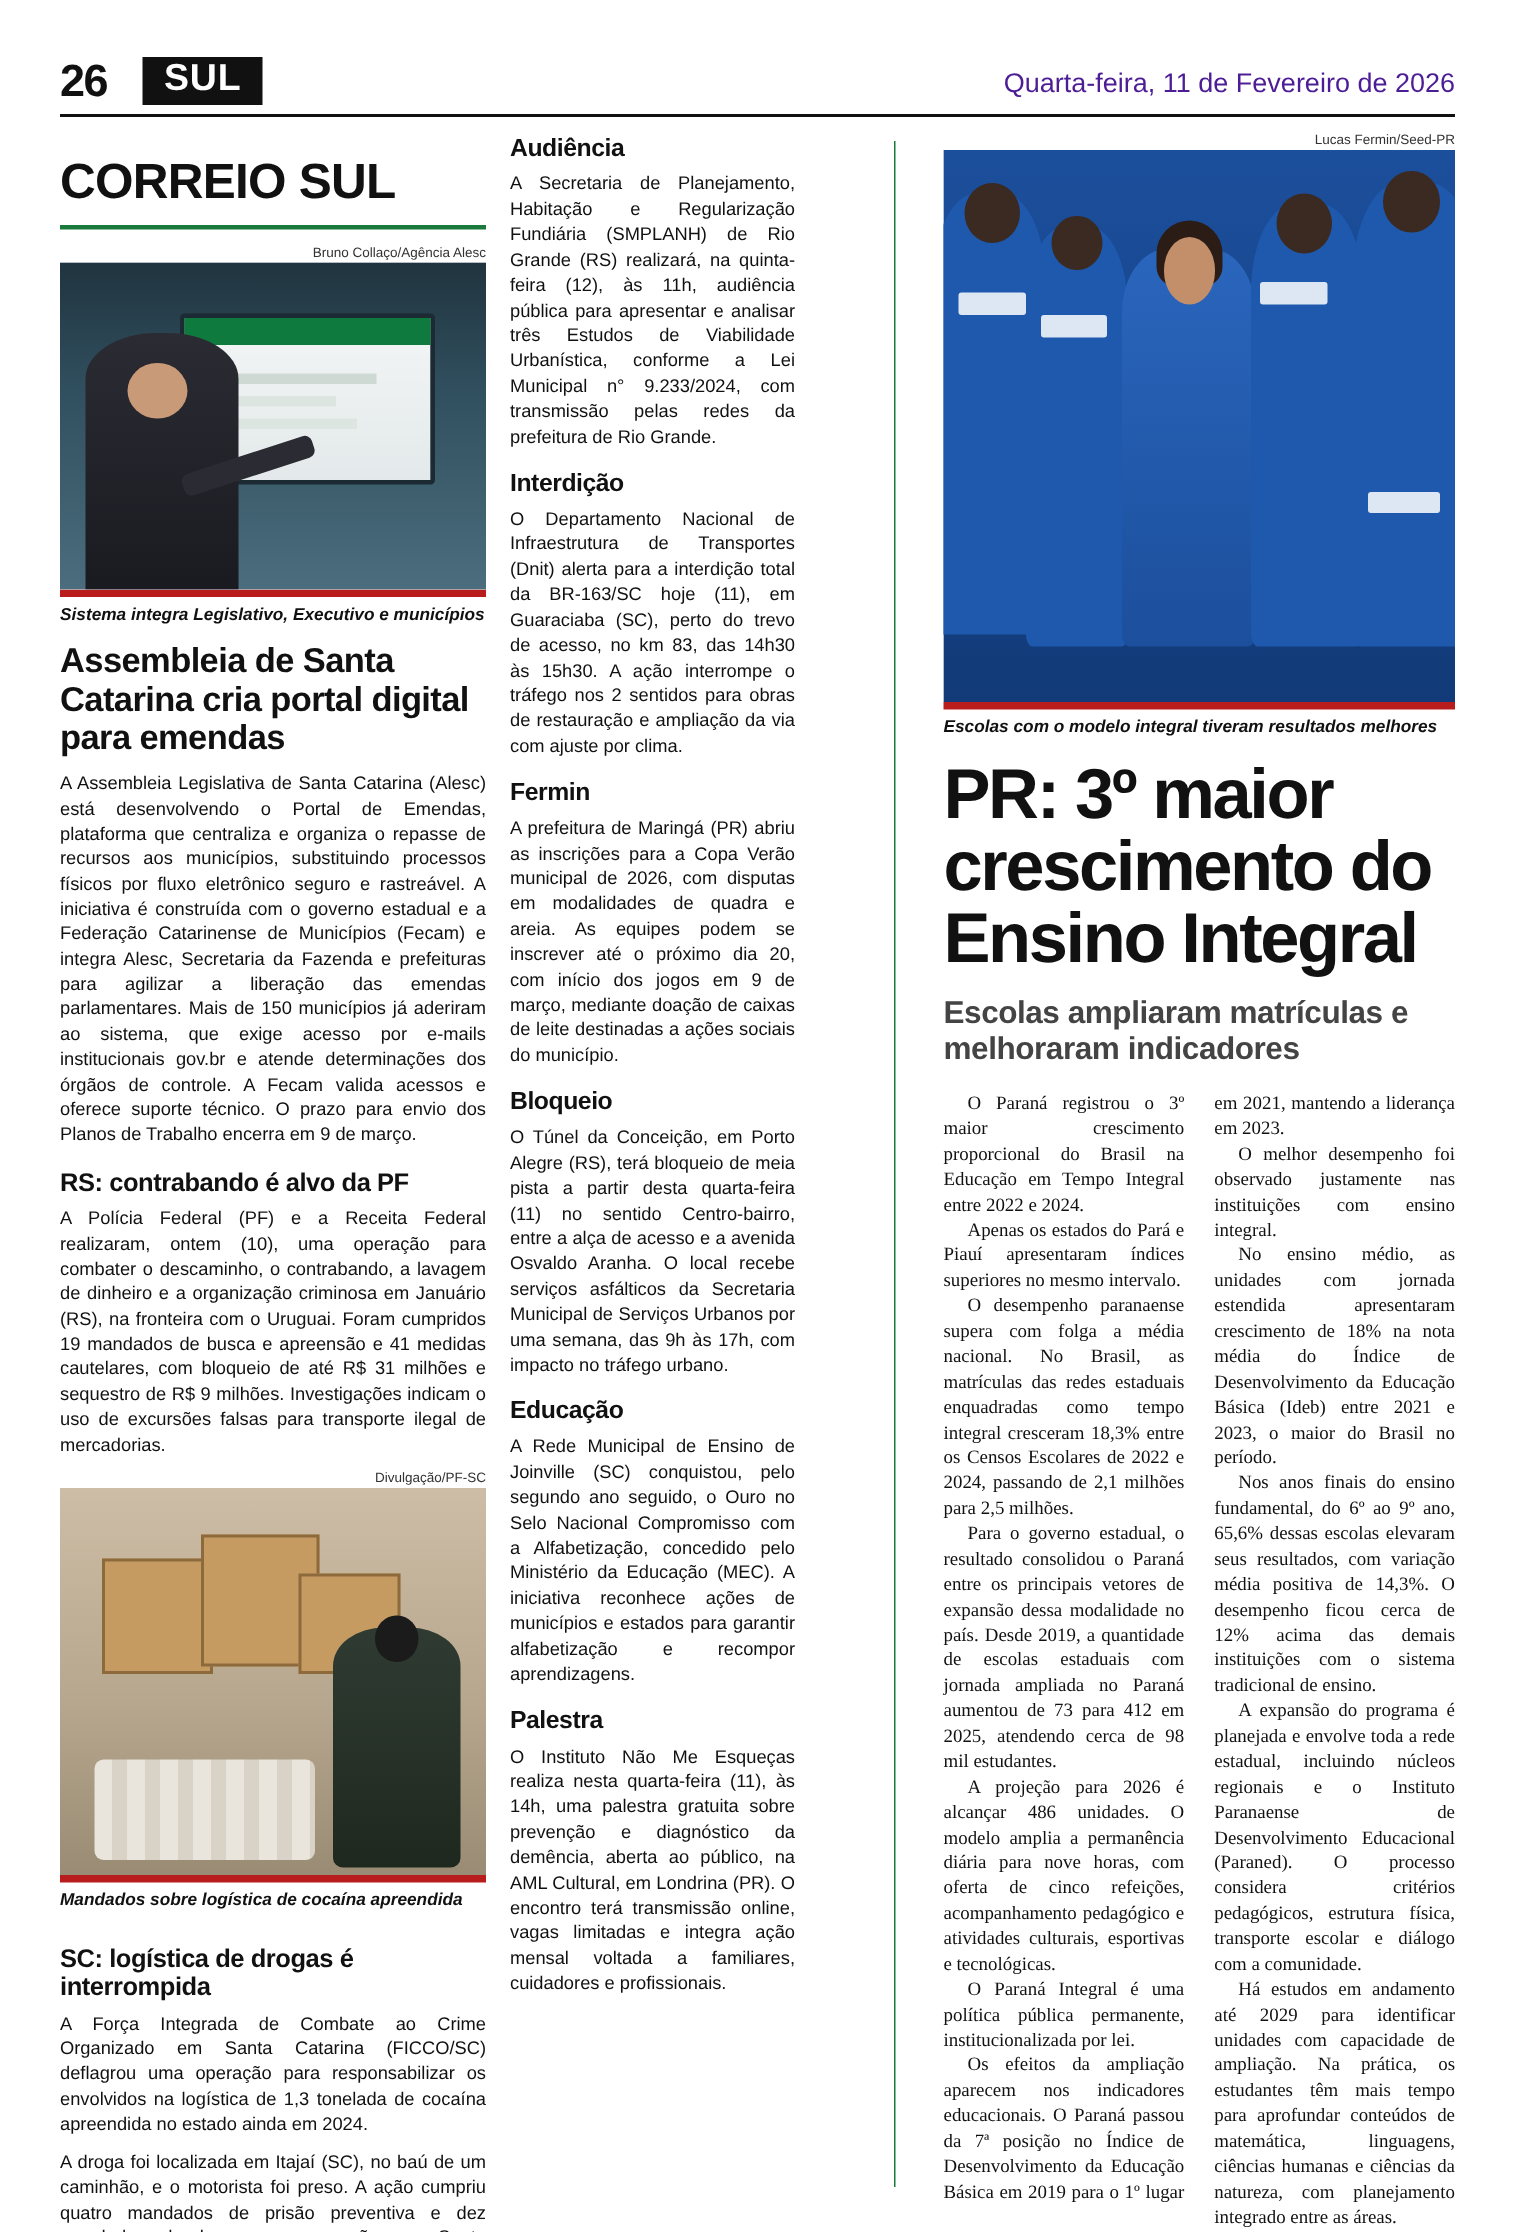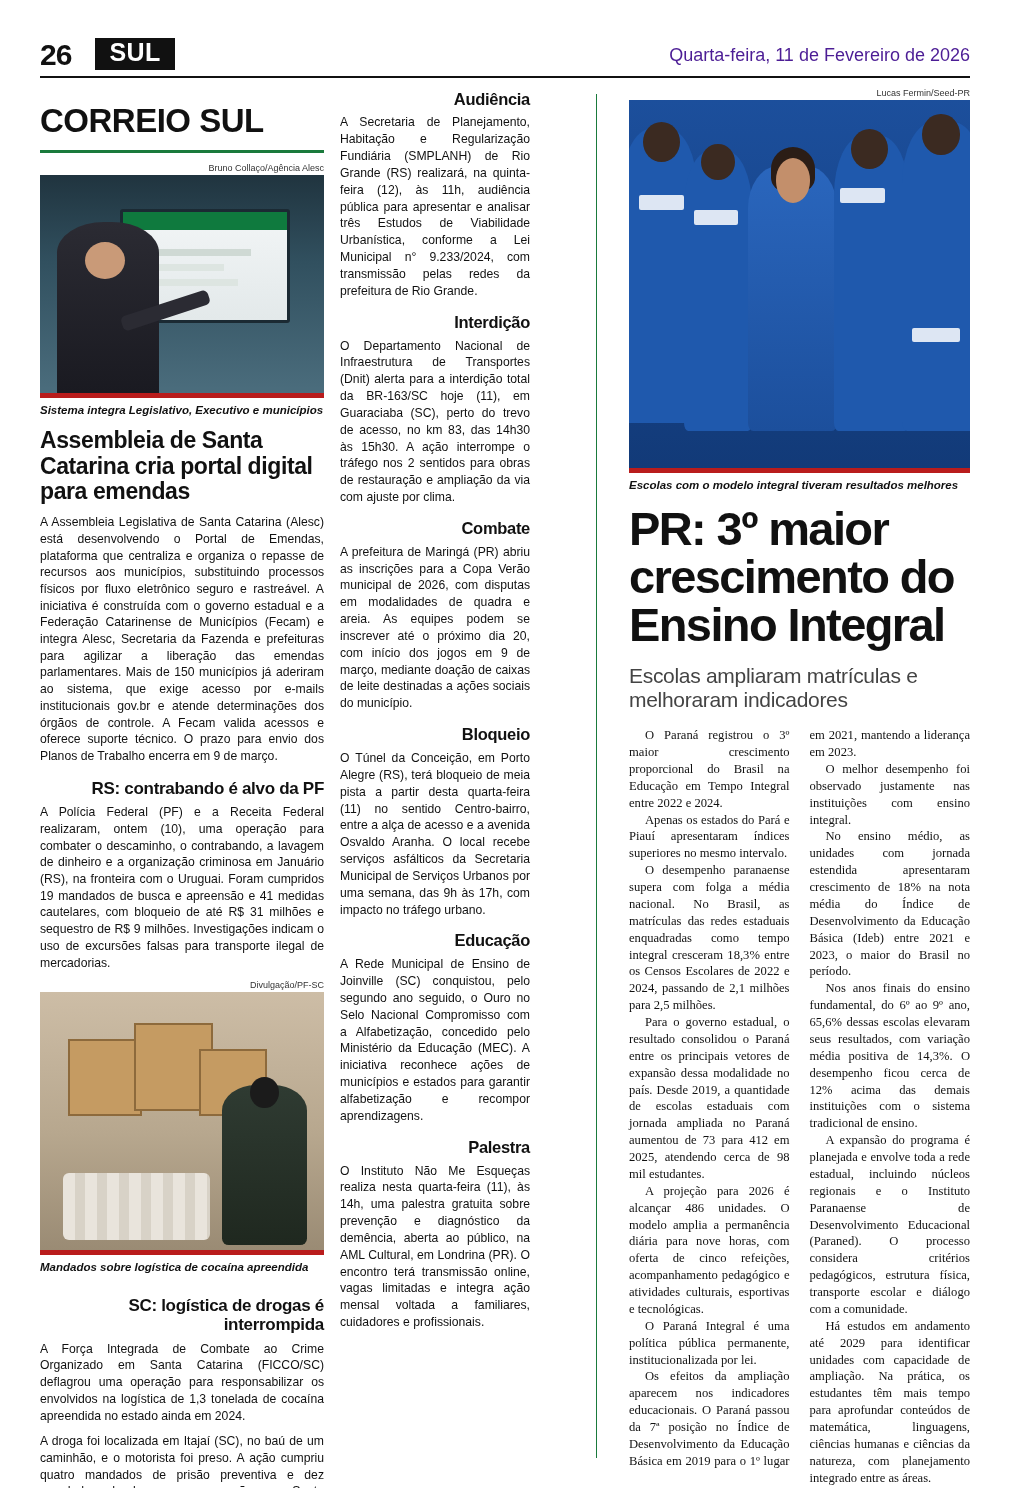--- a/index.html
+++ b/index.html
@@ -90,38 +90,38 @@
   }
   .caption-rule { border-top:5px solid #b91c1c; }
 
   
   h2.headline {
     font-size:23px; font-weight:bold; line-height:1.12;
     margin:4px 0 9px 0; letter-spacing:-0.4px;
   }
   h3.subhead {
     font-size:17px; font-weight:bold; line-height:1.15;
-    margin:14px 0 6px 0; letter-spacing:-0.3px;text-align:right;
+    margin:14px 0 6px 0; letter-spacing:-0.3px;
   }
   p.body {
     font-size:12.2px; line-height:1.37; margin:0 0 9px 0;
     text-align:justify; hyphens:auto;
   }
   .col-b h3.subhead { font-size:16.5px; margin-top:2px; }
   .col-b p.body { font-size:12.2px; line-height:1.38; }
   .col-b .block + .block { margin-top:13px; }
 
   
   .feature-headline {
     font-size:47px; line-height:1.02; font-weight:bold;
     letter-spacing:-1.6px; margin:6px 0 12px 0;
   }
   .feature-sub {
     font-size:21px; line-height:1.18; color:#444;
-    margin:15px 0 14px 0; letter-spacing:-0.3px;
+    margin:15px 0 14px 0; letter-spacing:-0.3px;font-weight:bold;
   }
   .feature-cols {
     column-count:2; column-gap:20px;
     font-family:"Liberation Serif", serif;
   }
   .feature-cols p {
     font-size:12.6px; line-height:1.34; margin:0;
     text-align:justify; text-indent:16px; hyphens:auto;
   }
 
@@ -232,21 +232,21 @@
       <div class="col-b">
         <div class="block">
           <h3 class="subhead">Audiência</h3>
           <p class="body">A Secretaria de Planejamento, Habitação e Regularização Fundiária (SMPLANH) de Rio Grande (RS) realizará, na quinta-feira (12), às 11h, audiência pública para apresentar e analisar três Estudos de Viabilidade Urbanística, conforme a Lei Municipal n° 9.233/2024, com transmissão pelas redes da prefeitura de Rio Grande.</p>
         </div>
         <div class="block">
           <h3 class="subhead">Interdição</h3>
           <p class="body">O Departamento Nacional de Infraestrutura de Transportes (Dnit) alerta para a interdição total da BR-163/SC hoje (11), em Guaraciaba (SC), perto do trevo de acesso, no km 83, das 14h30 às 15h30. A ação interrompe o tráfego nos 2 sentidos para obras de restauração e ampliação da via com ajuste por clima.</p>
         </div>
         <div class="block">
-          <h3 class="subhead">Combate</h3>
+          <h3 class="subhead">Fermin</h3>
           <p class="body">A prefeitura de Maringá (PR) abriu as inscrições para a Copa Verão municipal de 2026, com disputas em modalidades de quadra e areia. As equipes podem se inscrever até o próximo dia 20, com início dos jogos em 9 de março, mediante doação de caixas de leite destinadas a ações sociais do município.</p>
         </div>
         <div class="block">
           <h3 class="subhead">Bloqueio</h3>
           <p class="body">O Túnel da Conceição, em Porto Alegre (RS), terá bloqueio de meia pista a partir desta quarta-feira (11) no sentido Centro-bairro, entre a alça de acesso e a avenida Osvaldo Aranha. O local recebe serviços asfálticos da Secretaria Municipal de Serviços Urbanos por uma semana, das 9h às 17h, com impacto no tráfego urbano.</p>
         </div>
         <div class="block">
           <h3 class="subhead">Educação</h3>
           <p class="body">A Rede Municipal de Ensino de Joinville (SC) conquistou, pelo segundo ano seguido, o Ouro no Selo Nacional Compromisso com a Alfabetização, concedido pelo Ministério da Educação (MEC). A iniciativa reconhece ações de municípios e estados para garantir alfabetização e recompor aprendizagens.</p>
         </div>

